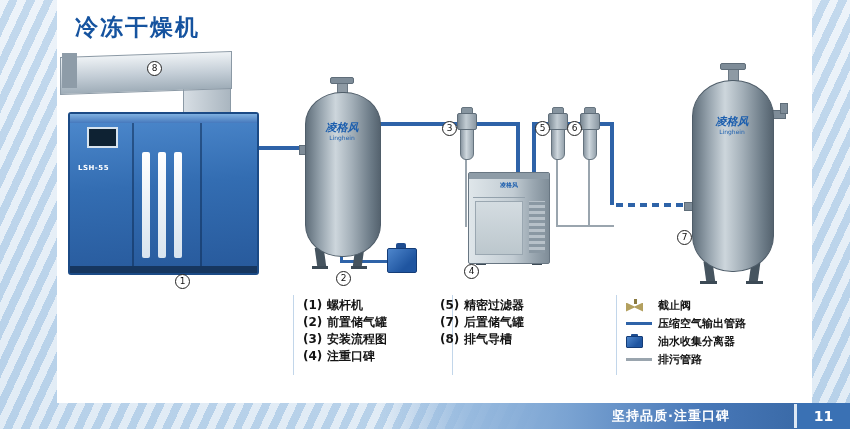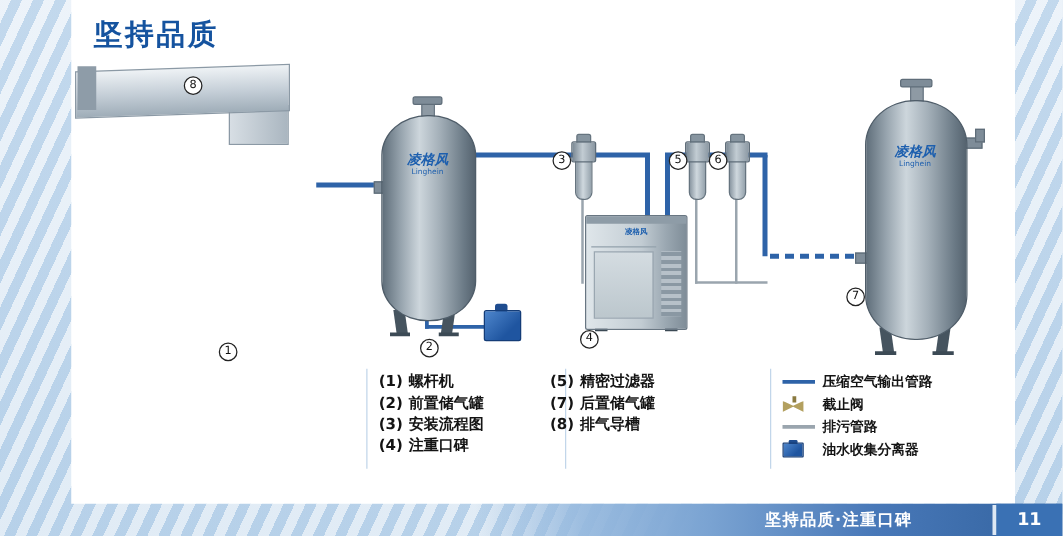--- a/index.html
+++ b/index.html
@@ -96,40 +96,53 @@
        background:linear-gradient(135deg,#4e86cc,#1f55a0 70%);}
   .sep-handle{position:absolute;left:396px;top:243px;width:10px;height:7px;background:#1e4c8f;border-radius:2px;z-index:11;}
 </style>
 </head>
 <body>
 
 <div class="stage">
   <div class="bg"></div>
   <div class="panel"></div>
 
-  <h1 class="title">坚持品质</h1>
+  <h1 class="title">冷冻干燥机</h1>
 
   <div class="duct-v"></div>
   <div class="duct-h"></div>
   <div class="duct-end"></div>
   <div class="num" style="left:147px;top:61px;">8</div>
 
   <div class="pipe" style="left:253px;top:146px;width:56px;height:4px;"></div>
   <div class="pipe" style="left:379px;top:122px;width:141px;height:4px;"></div>
   <div class="pipe" style="left:516px;top:124px;width:4px;height:50px;"></div>
   <div class="pipe" style="left:532px;top:124px;width:4px;height:50px;"></div>
   <div class="pipe" style="left:532px;top:122px;width:82px;height:4px;"></div>
   <div class="pipe" style="left:610px;top:124px;width:4px;height:81px;"></div>
   <div class="pipe-dash" style="left:616px;top:203px;width:70px;"></div>
 
   <div class="drain" style="left:465px;top:157px;width:2px;height:70px;"></div>
   <div class="drain" style="left:556px;top:157px;width:2px;height:70px;"></div>
   <div class="drain" style="left:588px;top:157px;width:2px;height:70px;"></div>
   <div class="drain" style="left:556px;top:225px;width:58px;height:2px;"></div>
 
+  <div class="compressor">
+    <div class="comp-roof"></div>
+    <div class="comp-screen"></div>
+    <div class="comp-model">LSH-55</div>
+    <div class="comp-seam" style="left:62px;"></div>
+    <div class="comp-seam" style="left:130px;"></div>
+    <div class="louvers">
+      <div class="louver"></div>
+      <div class="louver"></div>
+      <div class="louver"></div>
+    </div>
+    <div class="comp-base"></div>
+  </div>
   <div class="num" style="left:175px;top:274px;">1</div>
 
   <div class="tee-bar" style="left:330px;top:77px;width:22px;height:5px;"></div>
   <div class="tee-stem" style="left:337px;top:80px;width:9px;height:14px;"></div>
   <div class="stub" style="left:299px;top:145px;width:8px;height:8px;"></div>
   <div class="tank-body" style="left:305px;top:92px;width:74px;height:163px;border-radius:37px/32px;"></div>
   <div class="brand-wrap" style="left:305px;top:122px;width:74px;">
     <span class="brand-cn">凌格风</span>
     <span class="brand-en">Linghein</span>
   </div>
@@ -200,47 +213,47 @@
 
   <div class="lcol" style="left:440px;">
     <div class="lrow"><span class="lnum">(5)</span><span>精密过滤器</span></div>
     <div class="lrow"><span class="lnum">(7)</span><span>后置储气罐</span></div>
     <div class="lrow"><span class="lnum">(8)</span><span>排气导槽</span></div>
   </div>
 
   <div class="icol">
     <div class="irow">
       <span class="ic">
-          <span class="line-blue"></span>
-        </span>
-      <span>压缩空气输出管路</span>
-    </div>
-    <div class="irow">
-      <span class="ic">
           <span class="valve-wrap">
             <span class="valve-stem"></span>
             <span class="valve-shape"></span>
           </span>
         </span>
       <span>截止阀</span>
     </div>
     <div class="irow">
       <span class="ic">
-          <span class="line-gray"></span>
-        </span>
-      <span>排污管路</span>
+          <span class="line-blue"></span>
+        </span>
+      <span>压缩空气输出管路</span>
     </div>
     <div class="irow">
       <span class="ic">
           <span class="sep-ic">
             <span class="hd"></span>
             <span class="bx"></span>
           </span>
         </span>
       <span>油水收集分离器</span>
+    </div>
+    <div class="irow">
+      <span class="ic">
+          <span class="line-gray"></span>
+        </span>
+      <span>排污管路</span>
     </div>
   </div>
 
   <div class="bar"></div>
   <div class="slogan">坚持品质·注重口碑</div>
   <div class="bar-div"></div>
   <div class="pagenum">11</div>
 </div>
 
 </body></html>

